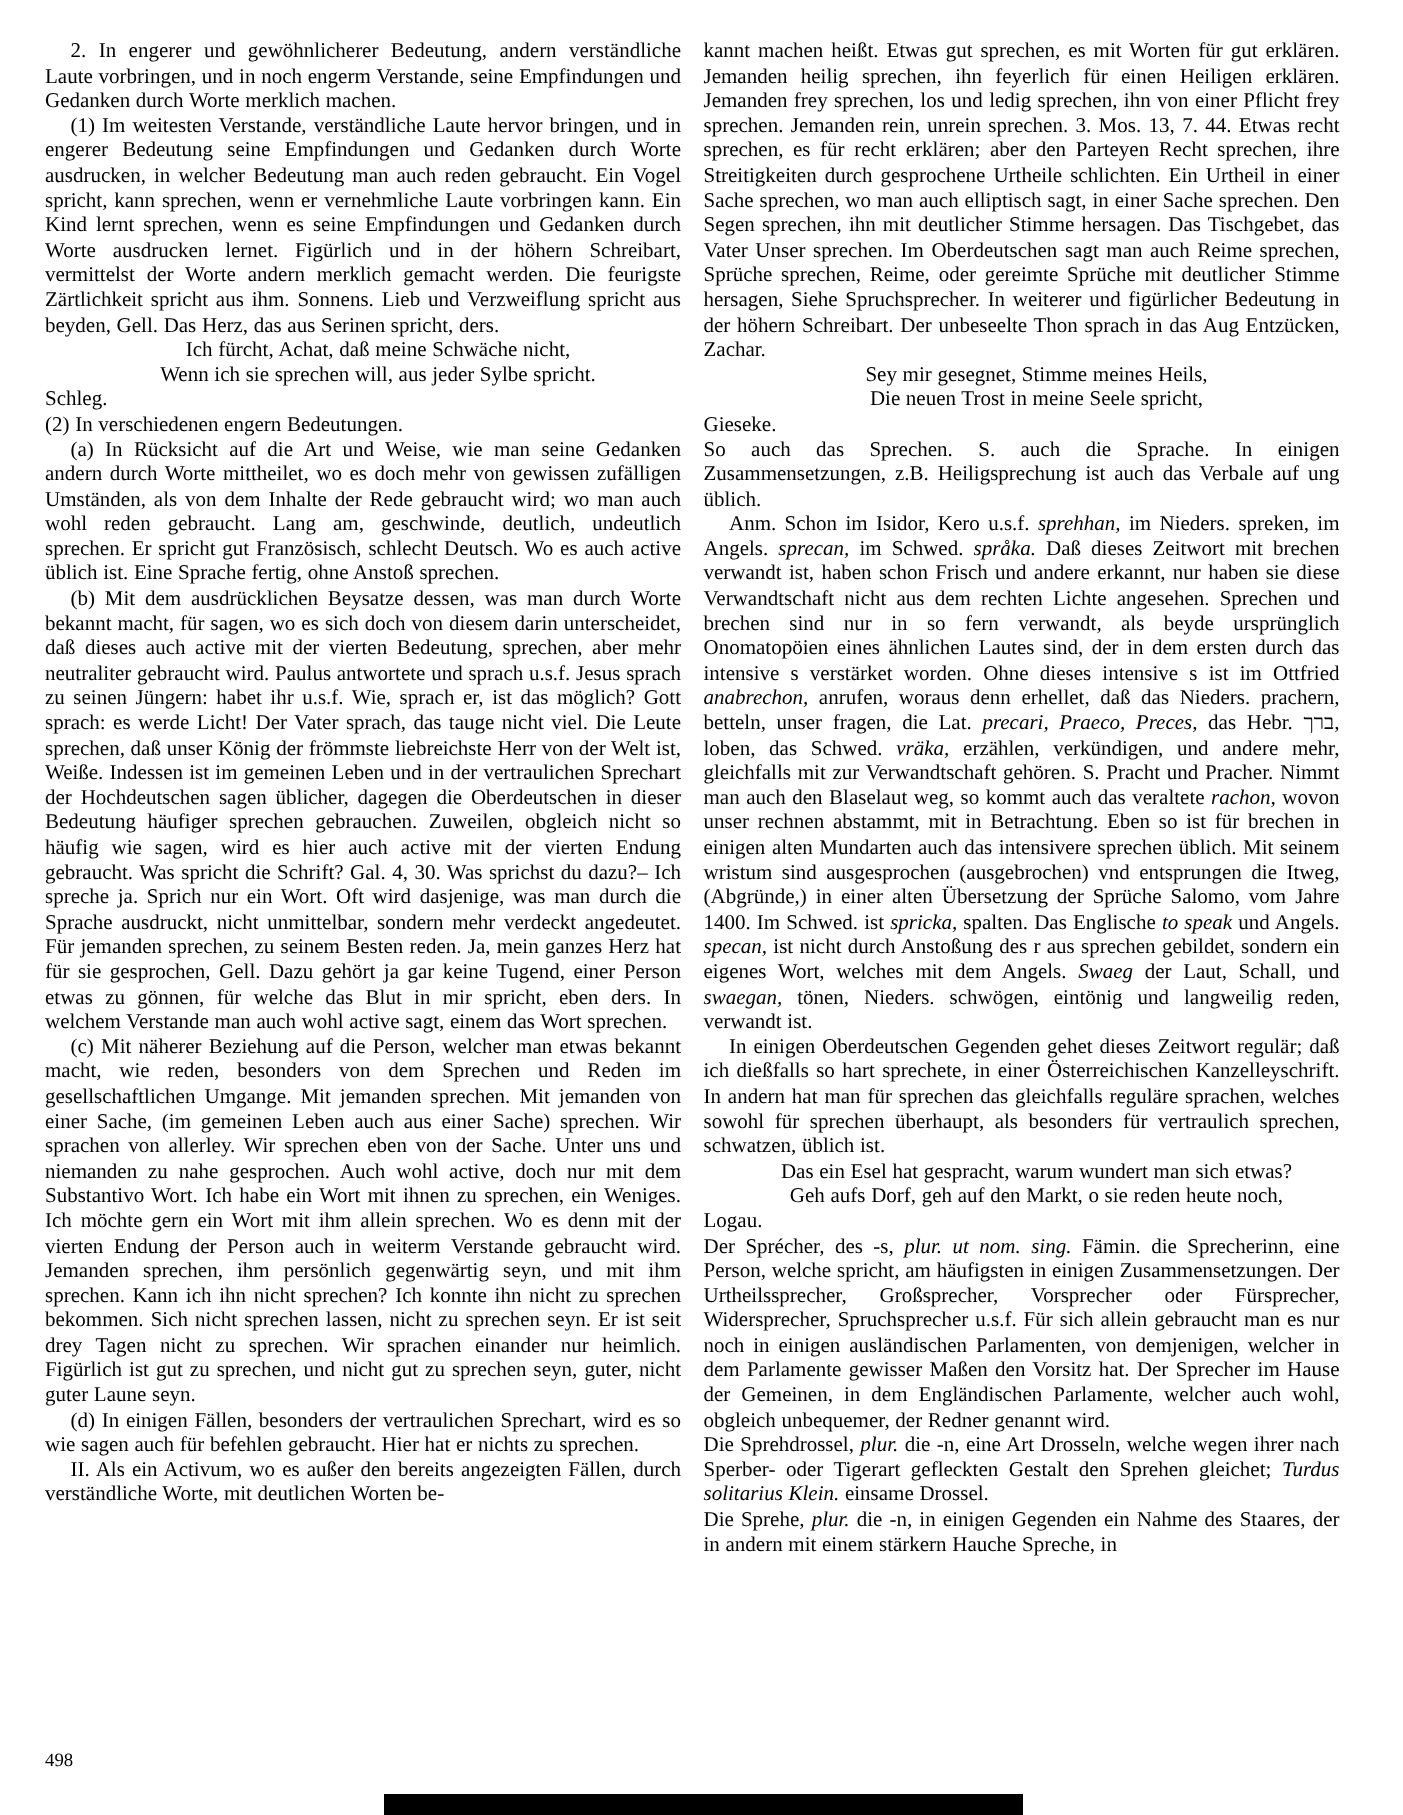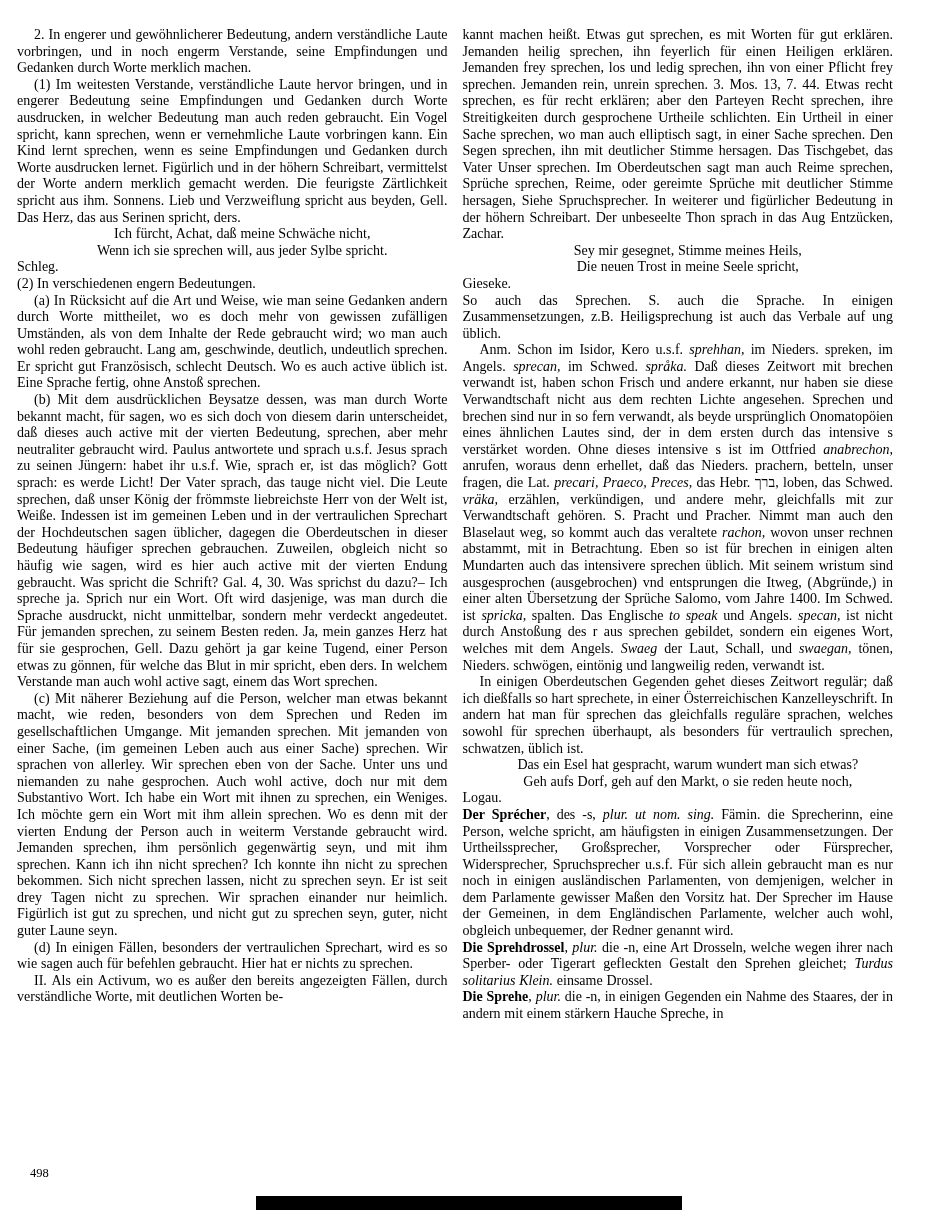--- a/index.html
+++ b/index.html
@@ -7,37 +7,37 @@
     position:relative;
     width:935px;height:1210px;
     background:#ffffff;
     overflow:hidden;
     font-family:"Liberation Serif","DejaVu Serif",serif;
     color:#000;
   }
   .cols{
     display:flex;
     gap:15px;
-    padding:27px 42px 0 17px;
+    padding:27px 42px 0 30px;
     box-sizing:border-box;
     height:1168px;
     overflow:hidden;
   }
   .col{flex:1;min-width:0;}
   .blk{
     font-size:14px;
     line-height:16.6px;
     text-align:justify;
     margin:0;
     word-spacing:0.02em;
   }
   .blk.ind{text-indent:17px;}
   .blk.verse{text-align:center;padding-left:20px;}
   .blk.attr{text-align:left;padding-right:10px;}
-  .b{font-weight:bold;margin-top:28px;}
+  .b{font-weight:normal;margin-top:28px;}
   .i{font-style:italic;}
   .pagenum{
     position:absolute;left:30px;top:1166px;
     font-size:12.5px;
     font-family:"Liberation Serif","DejaVu Serif",serif;
   }
   .bottombar{
     position:absolute;left:256px;top:1196px;
     width:426px;height:14px;
   }

